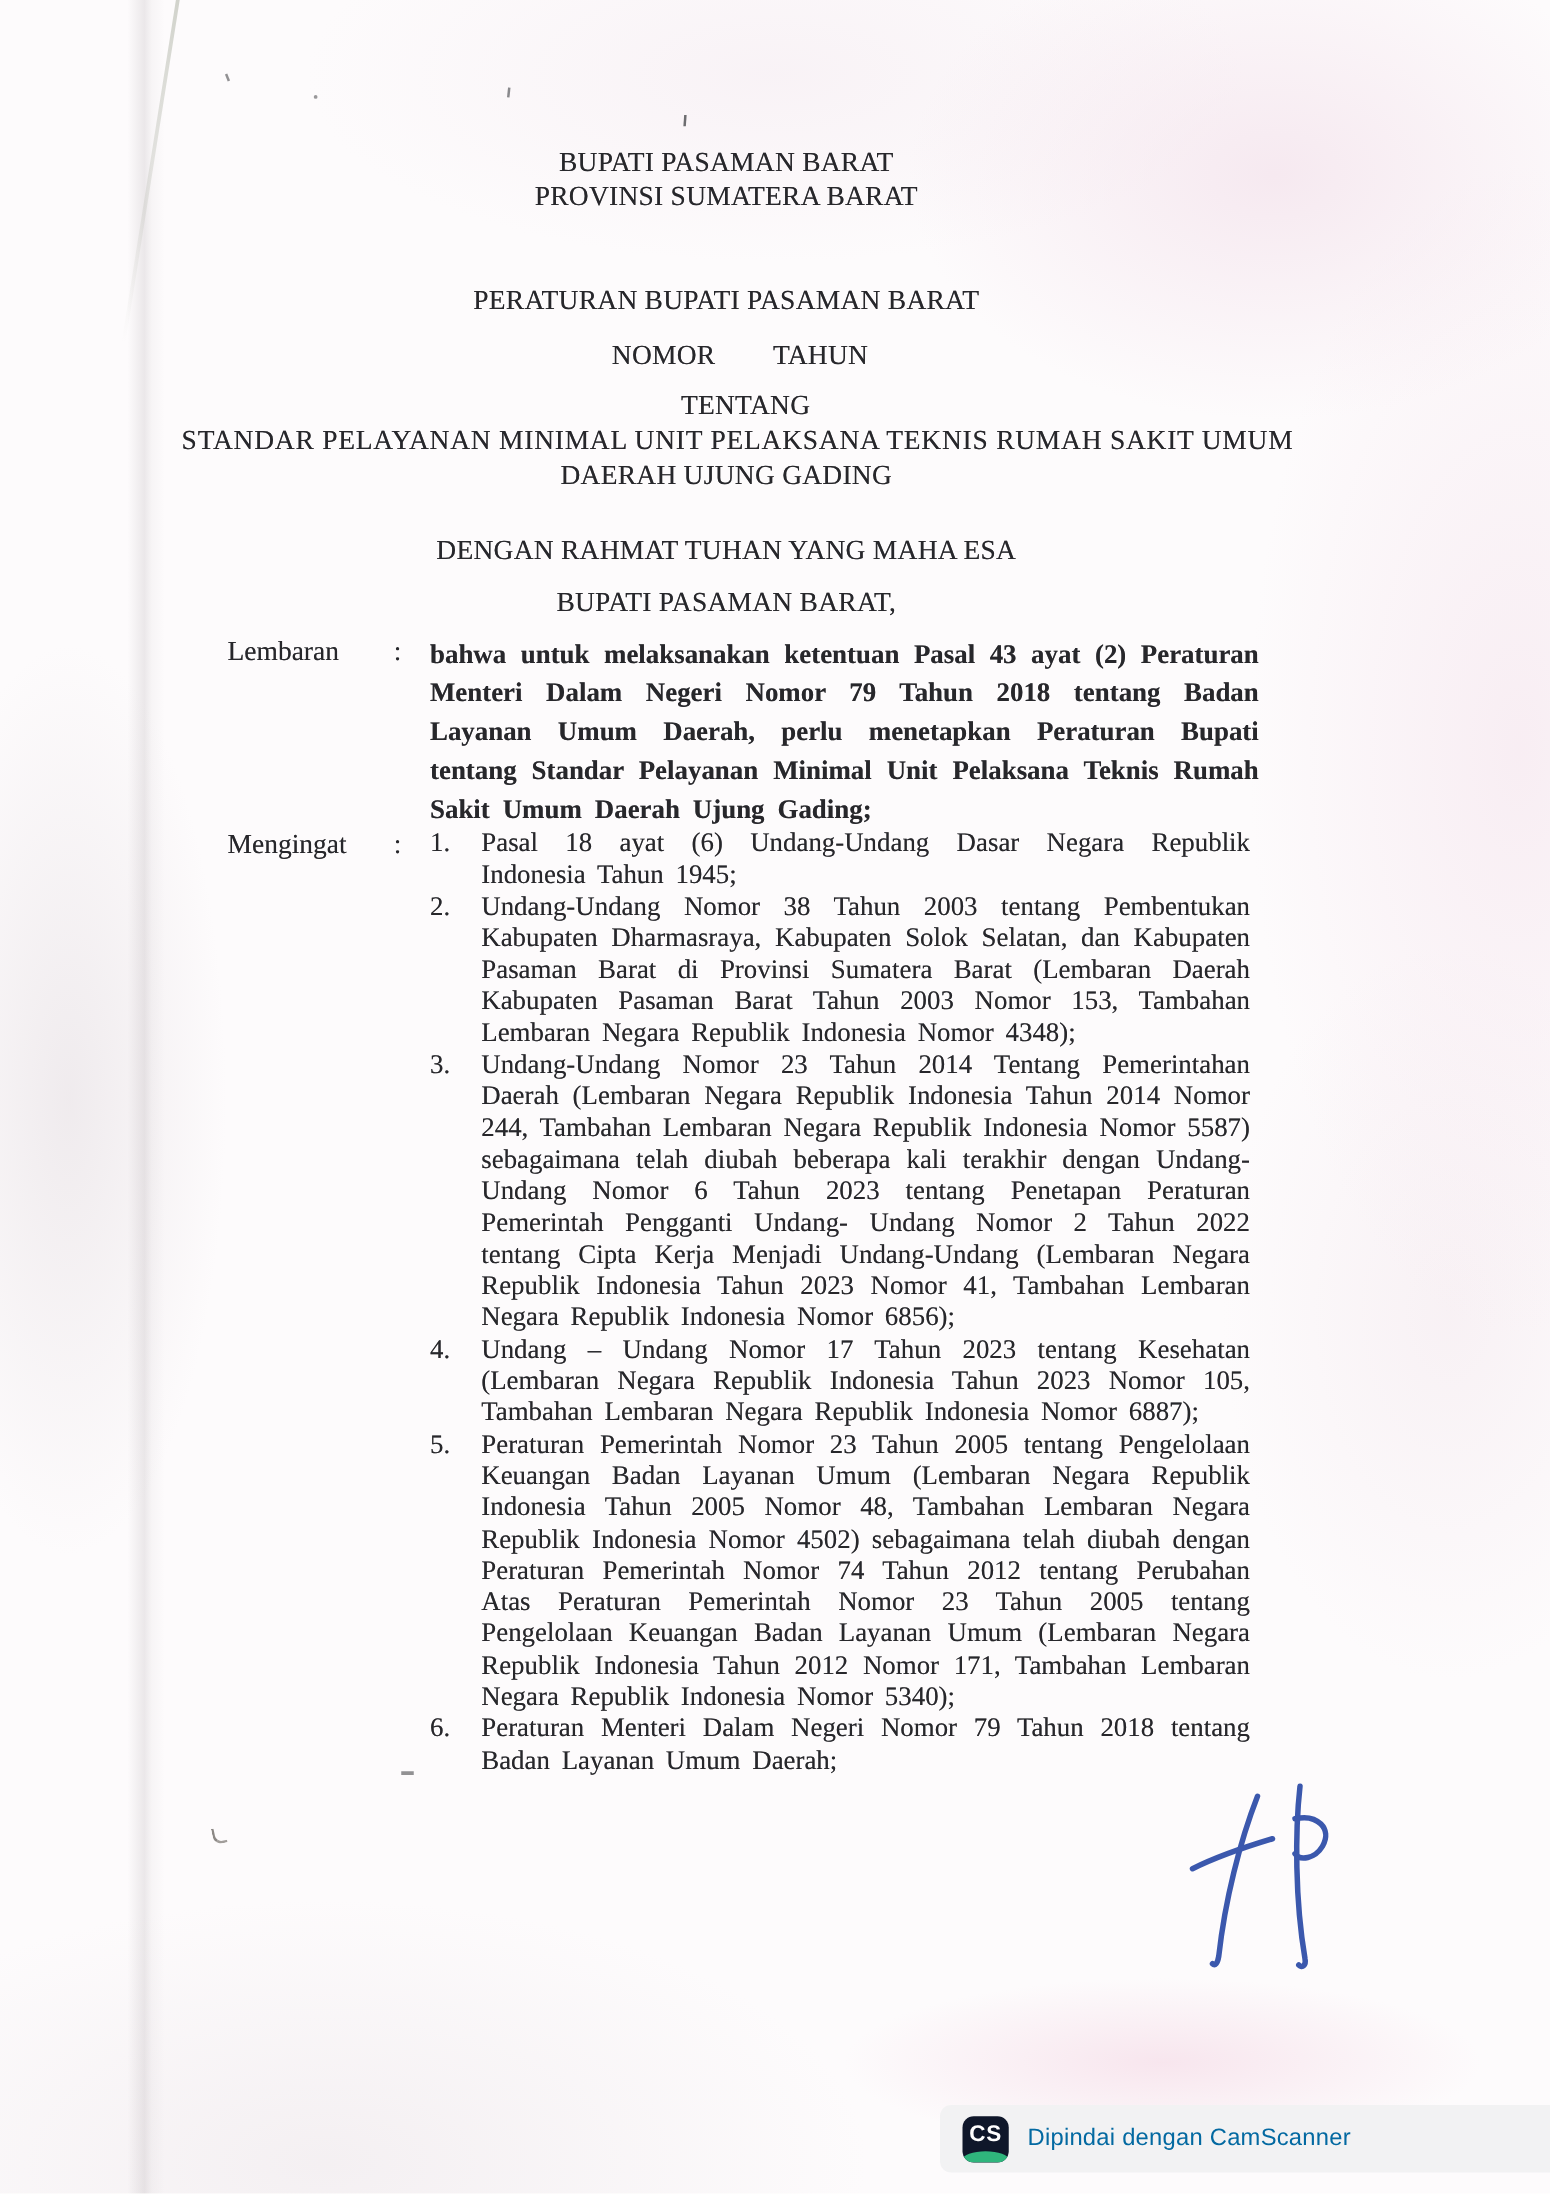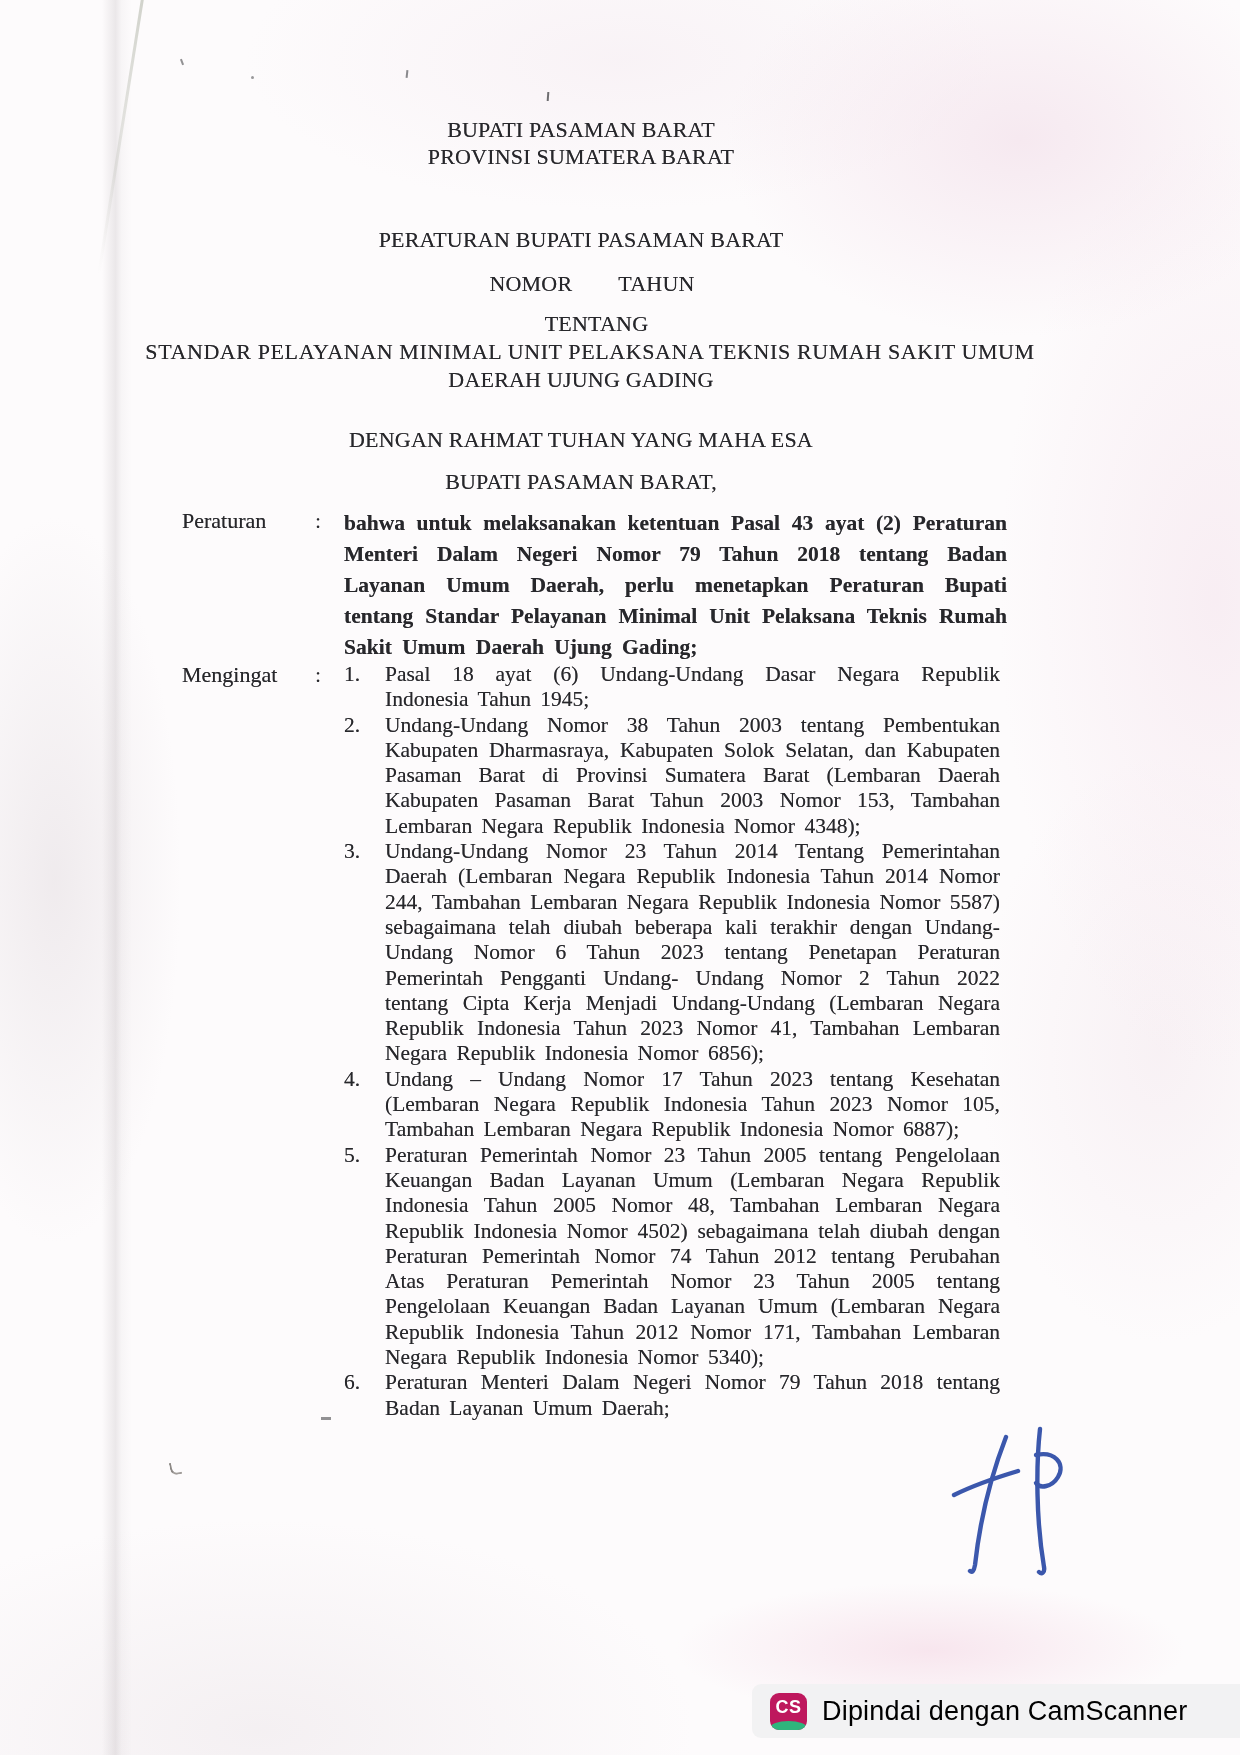--- a/index.html
+++ b/index.html
@@ -75,31 +75,31 @@
   
   .footer-bar{
     position:absolute;left:752px;top:1684px;width:488px;height:54px;
     background:#f2f2f3;border-radius:9px 0 0 9px;
     display:flex;align-items:center;gap:15px;
     padding-left:18px;box-sizing:border-box;
     font-family:"Liberation Sans","DejaVu Sans",sans-serif;
   }
   .cs-badge{
     position:relative;flex:none;width:37px;height:37px;border-radius:9px;
-    background:#be185d;overflow:hidden;
+    background:#0f172a;overflow:hidden;
   }
   .cs-badge .cs-letters{
     display:block;color:#ffffff;font-weight:bold;font-size:18px;
     text-align:center;line-height:28px;letter-spacing:0.5px;
   }
   .cs-badge .cs-swoosh{
     position:absolute;bottom:0;left:0;right:0;height:9px;
     background:#2fb57c;border-radius:60% 60% 0 0 / 90% 90% 0 0;
   }
-  .footer-caption{font-size:27px;color:#000000;letter-spacing:0.2px;}
+  .footer-caption{font-size:19px;color:#0369a1;letter-spacing:0.2px;}
 </style>
 </head>
 <body>
 
 <div class="scan">
 
   <div class="edge-left"></div>
   <div class="fold-line"></div>
 
   <div class="speck" style="left:547px;top:92px;width:2px;height:9px;transform:rotate(4deg);"></div>
@@ -113,21 +113,21 @@
   <div class="hline" style="top:145px;">PROVINSI SUMATERA BARAT</div>
   <div class="hline" style="top:228px;">PERATURAN BUPATI PASAMAN BARAT</div>
   <div class="hline" style="top:272px;padding-left:22px;"><span>NOMOR</span><span class="nomor-gap"></span><span>TAHUN</span></div>
   <div class="hline" style="top:312px;margin-left:31px;">TENTANG</div>
   <div class="hline wide" style="top:340px;">STANDAR PELAYANAN MINIMAL UNIT PELAKSANA TEKNIS RUMAH SAKIT UMUM</div>
   <div class="hline" style="top:368px;">DAERAH UJUNG GADING</div>
   <div class="hline" style="top:428px;">DENGAN RAHMAT TUHAN YANG MAHA ESA</div>
   <div class="hline" style="top:470px;">BUPATI PASAMAN BARAT,</div>
 
   <div class="section" style="top:508px;">
-    <span class="sec-label">Peraturan</span>
+    <span class="sec-label">Lembaran</span>
     <span class="sec-colon">:</span>
     <div class="considering-text">bahwa untuk melaksanakan ketentuan Pasal 43 ayat (2) Peraturan Menteri Dalam Negeri Nomor 79 Tahun 2018 tentang Badan Layanan Umum Daerah, perlu menetapkan Peraturan Bupati tentang Standar Pelayanan Minimal Unit Pelaksana Teknis Rumah Sakit Umum Daerah Ujung Gading;</div>
   </div>
 
   <div class="section" style="top:662px;">
     <span class="sec-label">Mengingat</span>
     <span class="sec-colon">:</span>
     <div class="legal-list">
 
         <div class="legal-item">

